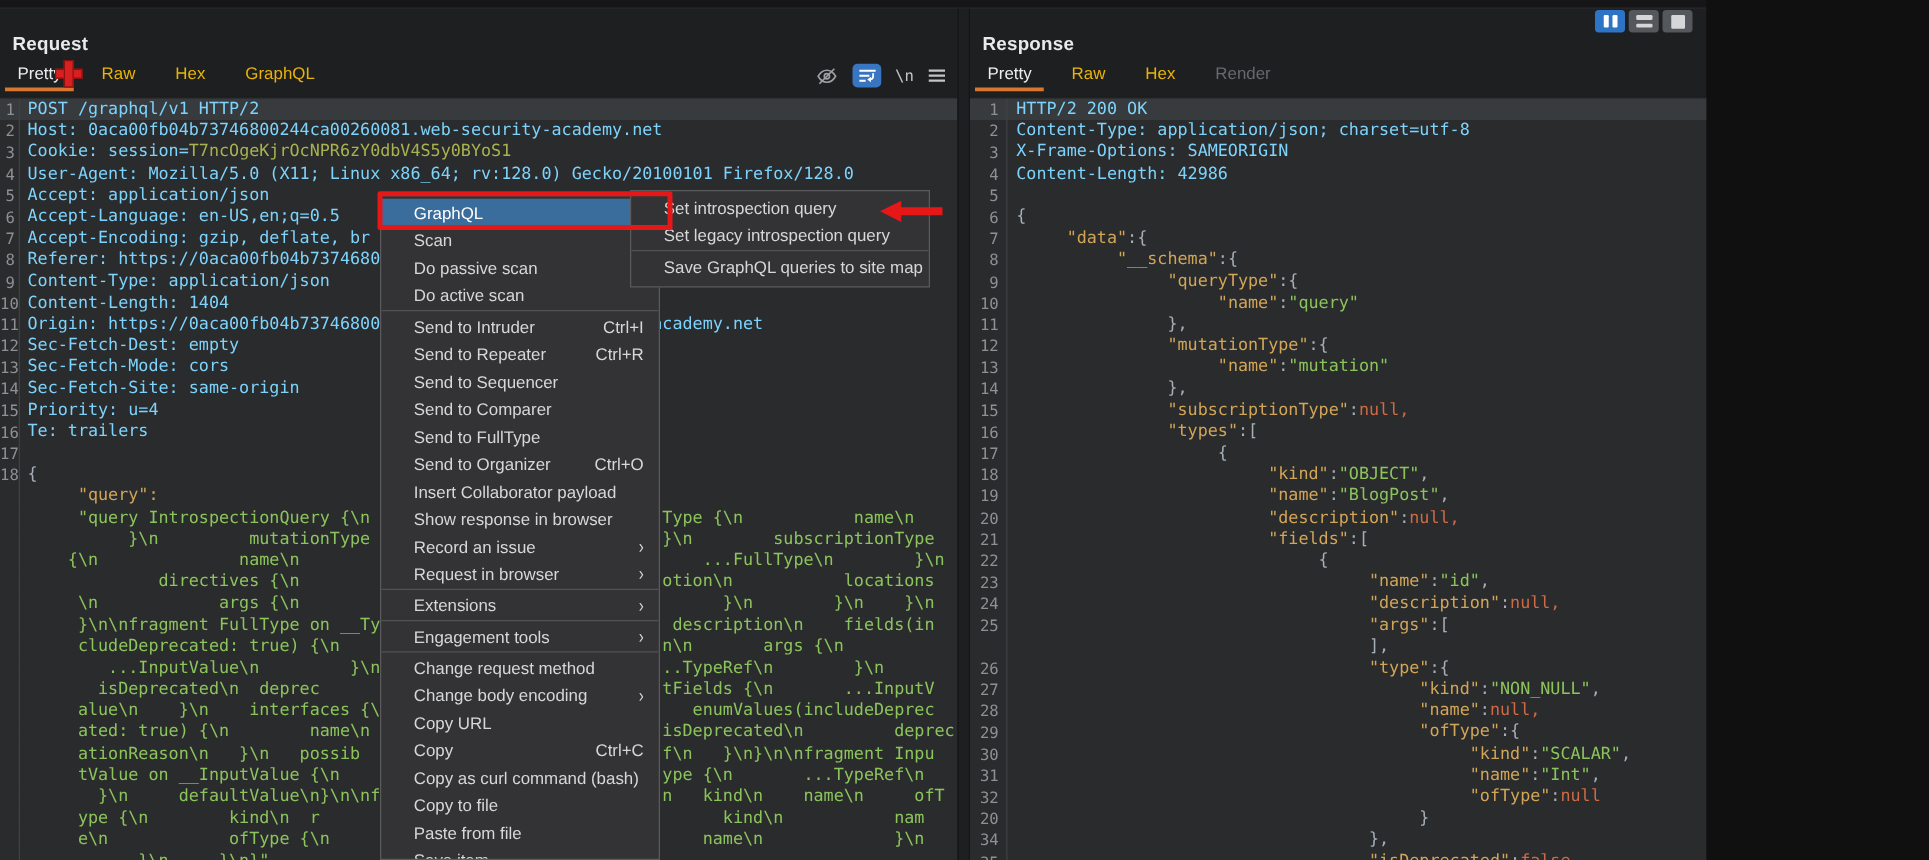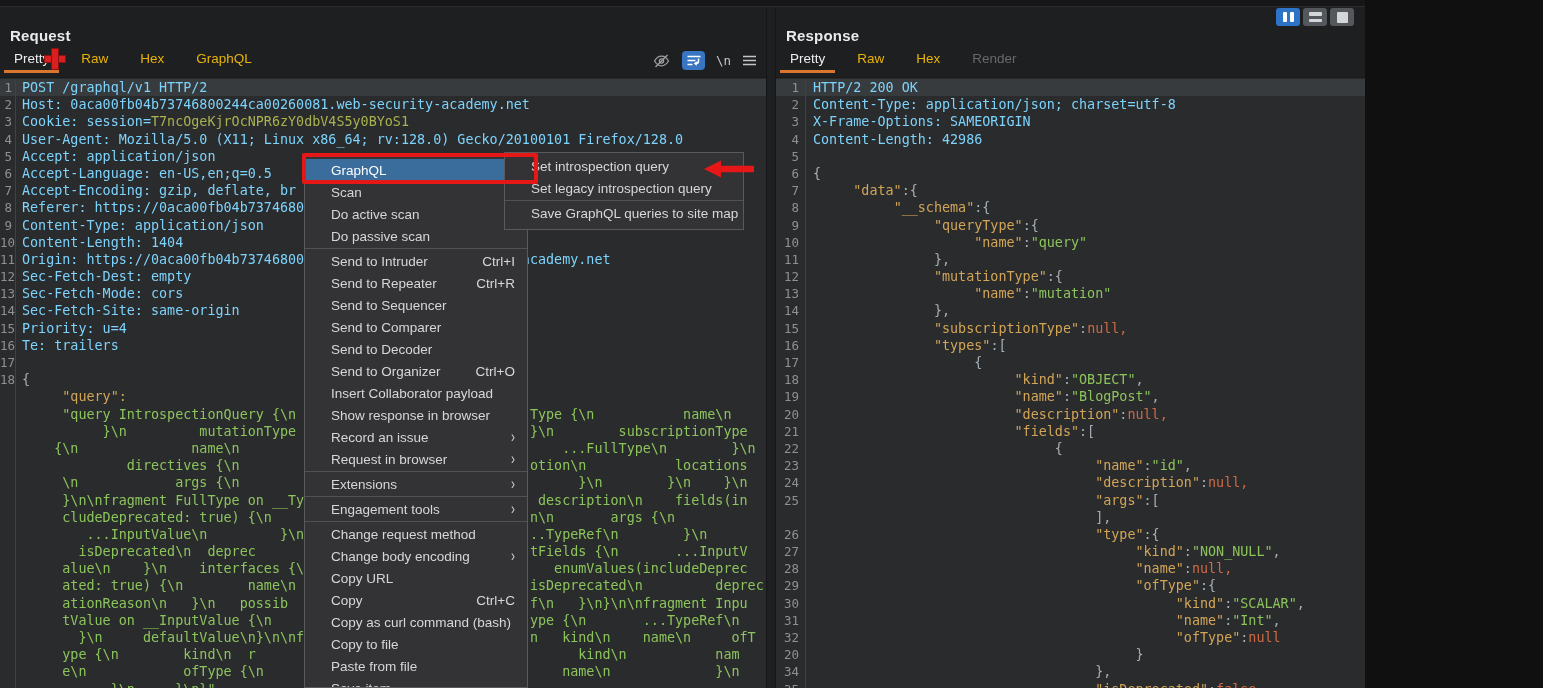--- a/index.html
+++ b/index.html
@@ -464,42 +464,42 @@
 
   <div class="menu" id="context-menu">
       <div class="mi hl-item">
         <span class="lbl">GraphQL</span>
         <span class="arrow">›</span>
       </div>
       <div class="mi">
         <span class="lbl">Scan</span>
       </div>
       <div class="mi">
+        <span class="lbl">Do passive scan</span>
+      </div>
+      <div class="mi">
         <span class="lbl">Do active scan</span>
-      </div>
-      <div class="mi">
-        <span class="lbl">Do passive scan</span>
       </div>
       <div class="sep"></div>
       <div class="mi">
         <span class="lbl">Send to Intruder</span>
         <span class="sc">Ctrl+I</span>
       </div>
       <div class="mi">
         <span class="lbl">Send to Repeater</span>
         <span class="sc">Ctrl+R</span>
       </div>
       <div class="mi">
         <span class="lbl">Send to Sequencer</span>
       </div>
       <div class="mi">
         <span class="lbl">Send to Comparer</span>
       </div>
       <div class="mi">
-        <span class="lbl">Send to Decoder</span>
+        <span class="lbl">Send to FullType</span>
       </div>
       <div class="mi">
         <span class="lbl">Send to Organizer</span>
         <span class="sc">Ctrl+O</span>
       </div>
       <div class="mi">
         <span class="lbl">Insert Collaborator payload</span>
       </div>
       <div class="mi">
         <span class="lbl">Show response in browser</span>

